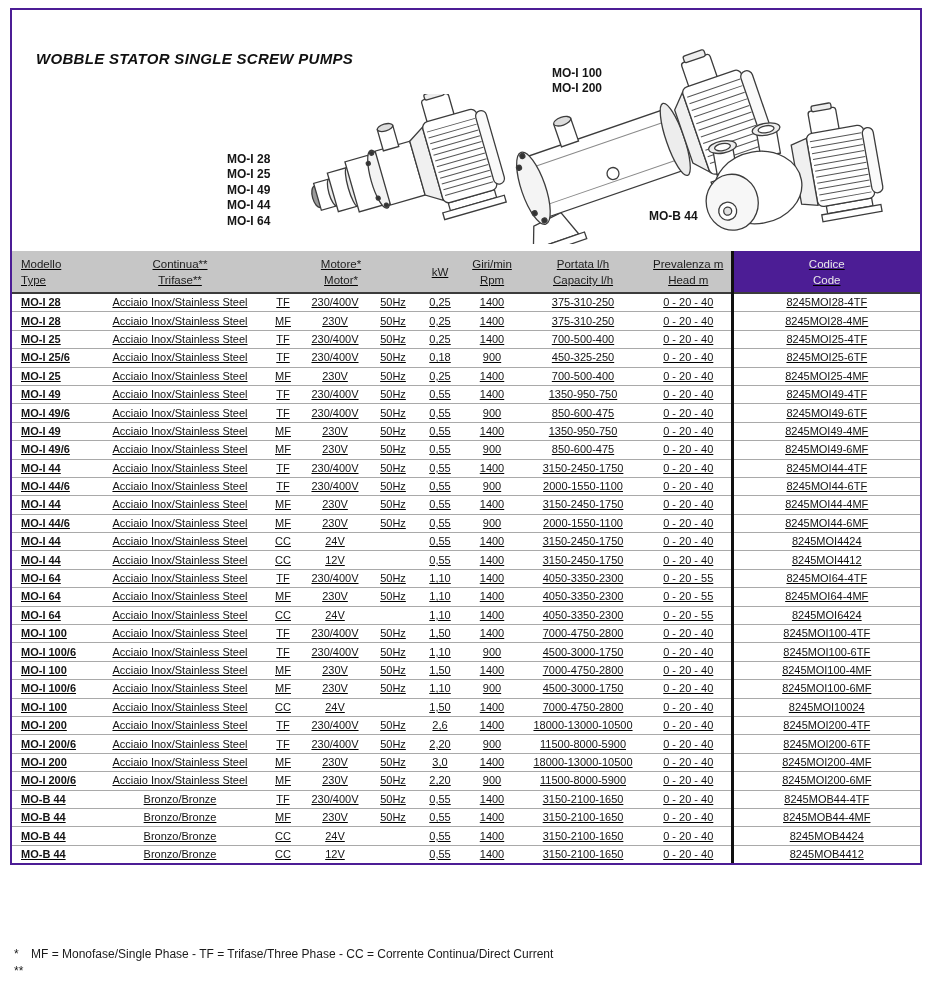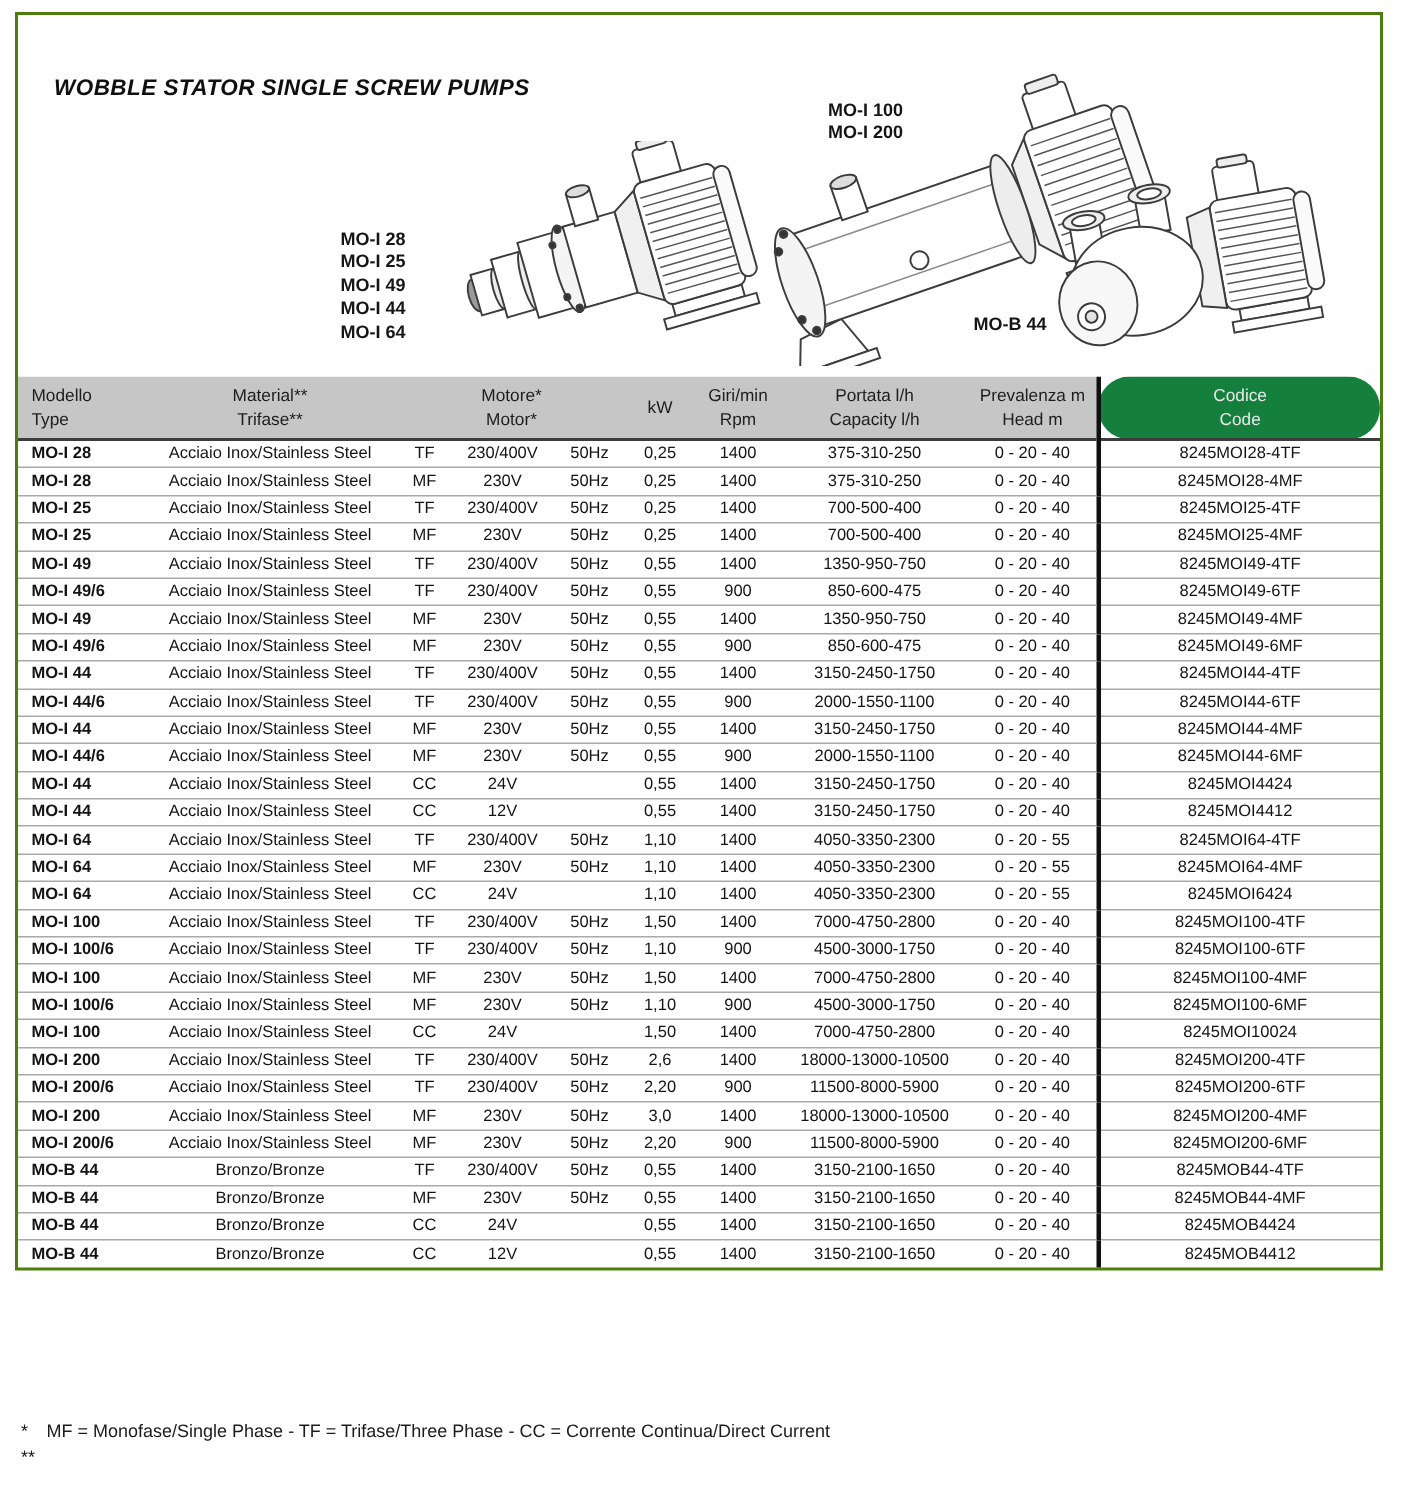--- a/index.html
+++ b/index.html
@@ -1,33 +1,33 @@
 <!DOCTYPE html>
 <html><head>
 <meta charset="utf-8">
 <style>
   html,body{margin:0;padding:0;background:#ffffff;}
   body{width:936px;height:1000px;font-family:"Liberation Sans",sans-serif;position:relative;overflow:hidden;}
   .page{position:absolute;inset:0;background:#fff;}
-  .frame{position:absolute;left:10px;top:8px;width:908px;border:2px solid #4d7c0f;background:#fff;}
+  .frame{position:absolute;left:10px;top:8px;width:908px;border:2px solid #4c1d95;background:#fff;text-decoration:underline;}
   .art{position:relative;height:241px;background:#fff;overflow:hidden;}
   .page-title{position:absolute;left:24px;top:40px;font-size:15px;font-weight:bold;font-style:italic;color:#101010;letter-spacing:.3px;white-space:nowrap;}
   .labels-a{position:absolute;left:215px;top:142px;font-weight:bold;font-size:12px;line-height:15.4px;color:#151515;}
   .labels-b{position:absolute;left:540px;top:56px;font-weight:bold;font-size:12px;line-height:15.4px;color:#151515;}
   .label-c{position:absolute;left:637px;top:199px;font-weight:bold;font-size:12px;color:#151515;}
   .pump{position:absolute;}
   .pump-a{left:292px;top:84px;}
   .pump-b{left:462px;top:2px;}
   .pump-c{left:672px;top:86px;}
 
   table.spec{width:100%;border-collapse:collapse;table-layout:fixed;}
   thead th{background:#c6c6c6;font-weight:normal;font-size:11.5px;color:#1d1d1d;padding:5px 0 4px 0;text-align:center;vertical-align:middle;border-bottom:2px solid #3c3c3c;}
   thead th .hl{display:block;line-height:16px;}
   th.c-model, td.c-model{text-align:left;padding-left:9px;}
-  th.c-code{background:#15803d;color:#e9e9e9;border-radius:21px;}
+  th.c-code{background:#4c1d95;color:#e9e9e9;}
   .c-code{border-left:3px solid #101010;}
   tbody td{font-size:11px;color:#141414;text-align:center;height:17.4px;line-height:13px;padding:0;border-top:1.9px solid #a9a9a9;white-space:nowrap;overflow:hidden;}
   tbody tr:first-child td{border-top:none;}
   td.c-model{font-weight:bold;}
   .footnotes{position:absolute;left:14px;top:946px;font-size:12px;color:#1b1b1b;}
   .fn-line{display:flex;line-height:16.5px;}
   .fn-marker{width:17px;flex:none;}
   svg .ln{stroke:#3c3c3c;stroke-width:1.3;}
 </style>
 </head>
@@ -143,21 +143,21 @@
           <col style="width:86px">
           <col>
       </colgroup>
       <thead>
         <tr>
           <th class="c-model">
             <span class="hl">Modello</span>
             <span class="hl">Type</span>
           </th>
           <th>
-            <span class="hl">Material**</span>
+            <span class="hl">Continua**</span>
             <span class="hl">Trifase**</span>
           </th>
           <th colspan="3">
             <span class="hl">Motore*</span>
             <span class="hl">Motor*</span>
           </th>
           <th>
             <span>kW</span>
           </th>
           <th>
@@ -207,20 +207,32 @@
             <td class="c-model">MO-I 25</td>
             <td class="c-material">Acciaio Inox/Stainless Steel</td>
             <td class="c-phase">TF</td>
             <td class="c-voltage">230/400V</td>
             <td class="c-freq">50Hz</td>
             <td class="c-kw">0,25</td>
             <td class="c-rpm">1400</td>
             <td class="c-capacity">700-500-400</td>
             <td class="c-head">0 - 20 - 40</td>
             <td class="c-code">8245MOI25-4TF</td>
+          </tr>
+          <tr>
+            <td class="c-model">MO-I 25/6</td>
+            <td class="c-material">Acciaio Inox/Stainless Steel</td>
+            <td class="c-phase">TF</td>
+            <td class="c-voltage">230/400V</td>
+            <td class="c-freq">50Hz</td>
+            <td class="c-kw">0,18</td>
+            <td class="c-rpm">900</td>
+            <td class="c-capacity">450-325-250</td>
+            <td class="c-head">0 - 20 - 40</td>
+            <td class="c-code">8245MOI25-6TF</td>
           </tr>
           <tr>
             <td class="c-model">MO-I 25</td>
             <td class="c-material">Acciaio Inox/Stainless Steel</td>
             <td class="c-phase">MF</td>
             <td class="c-voltage">230V</td>
             <td class="c-freq">50Hz</td>
             <td class="c-kw">0,25</td>
             <td class="c-rpm">1400</td>
             <td class="c-capacity">700-500-400</td>

